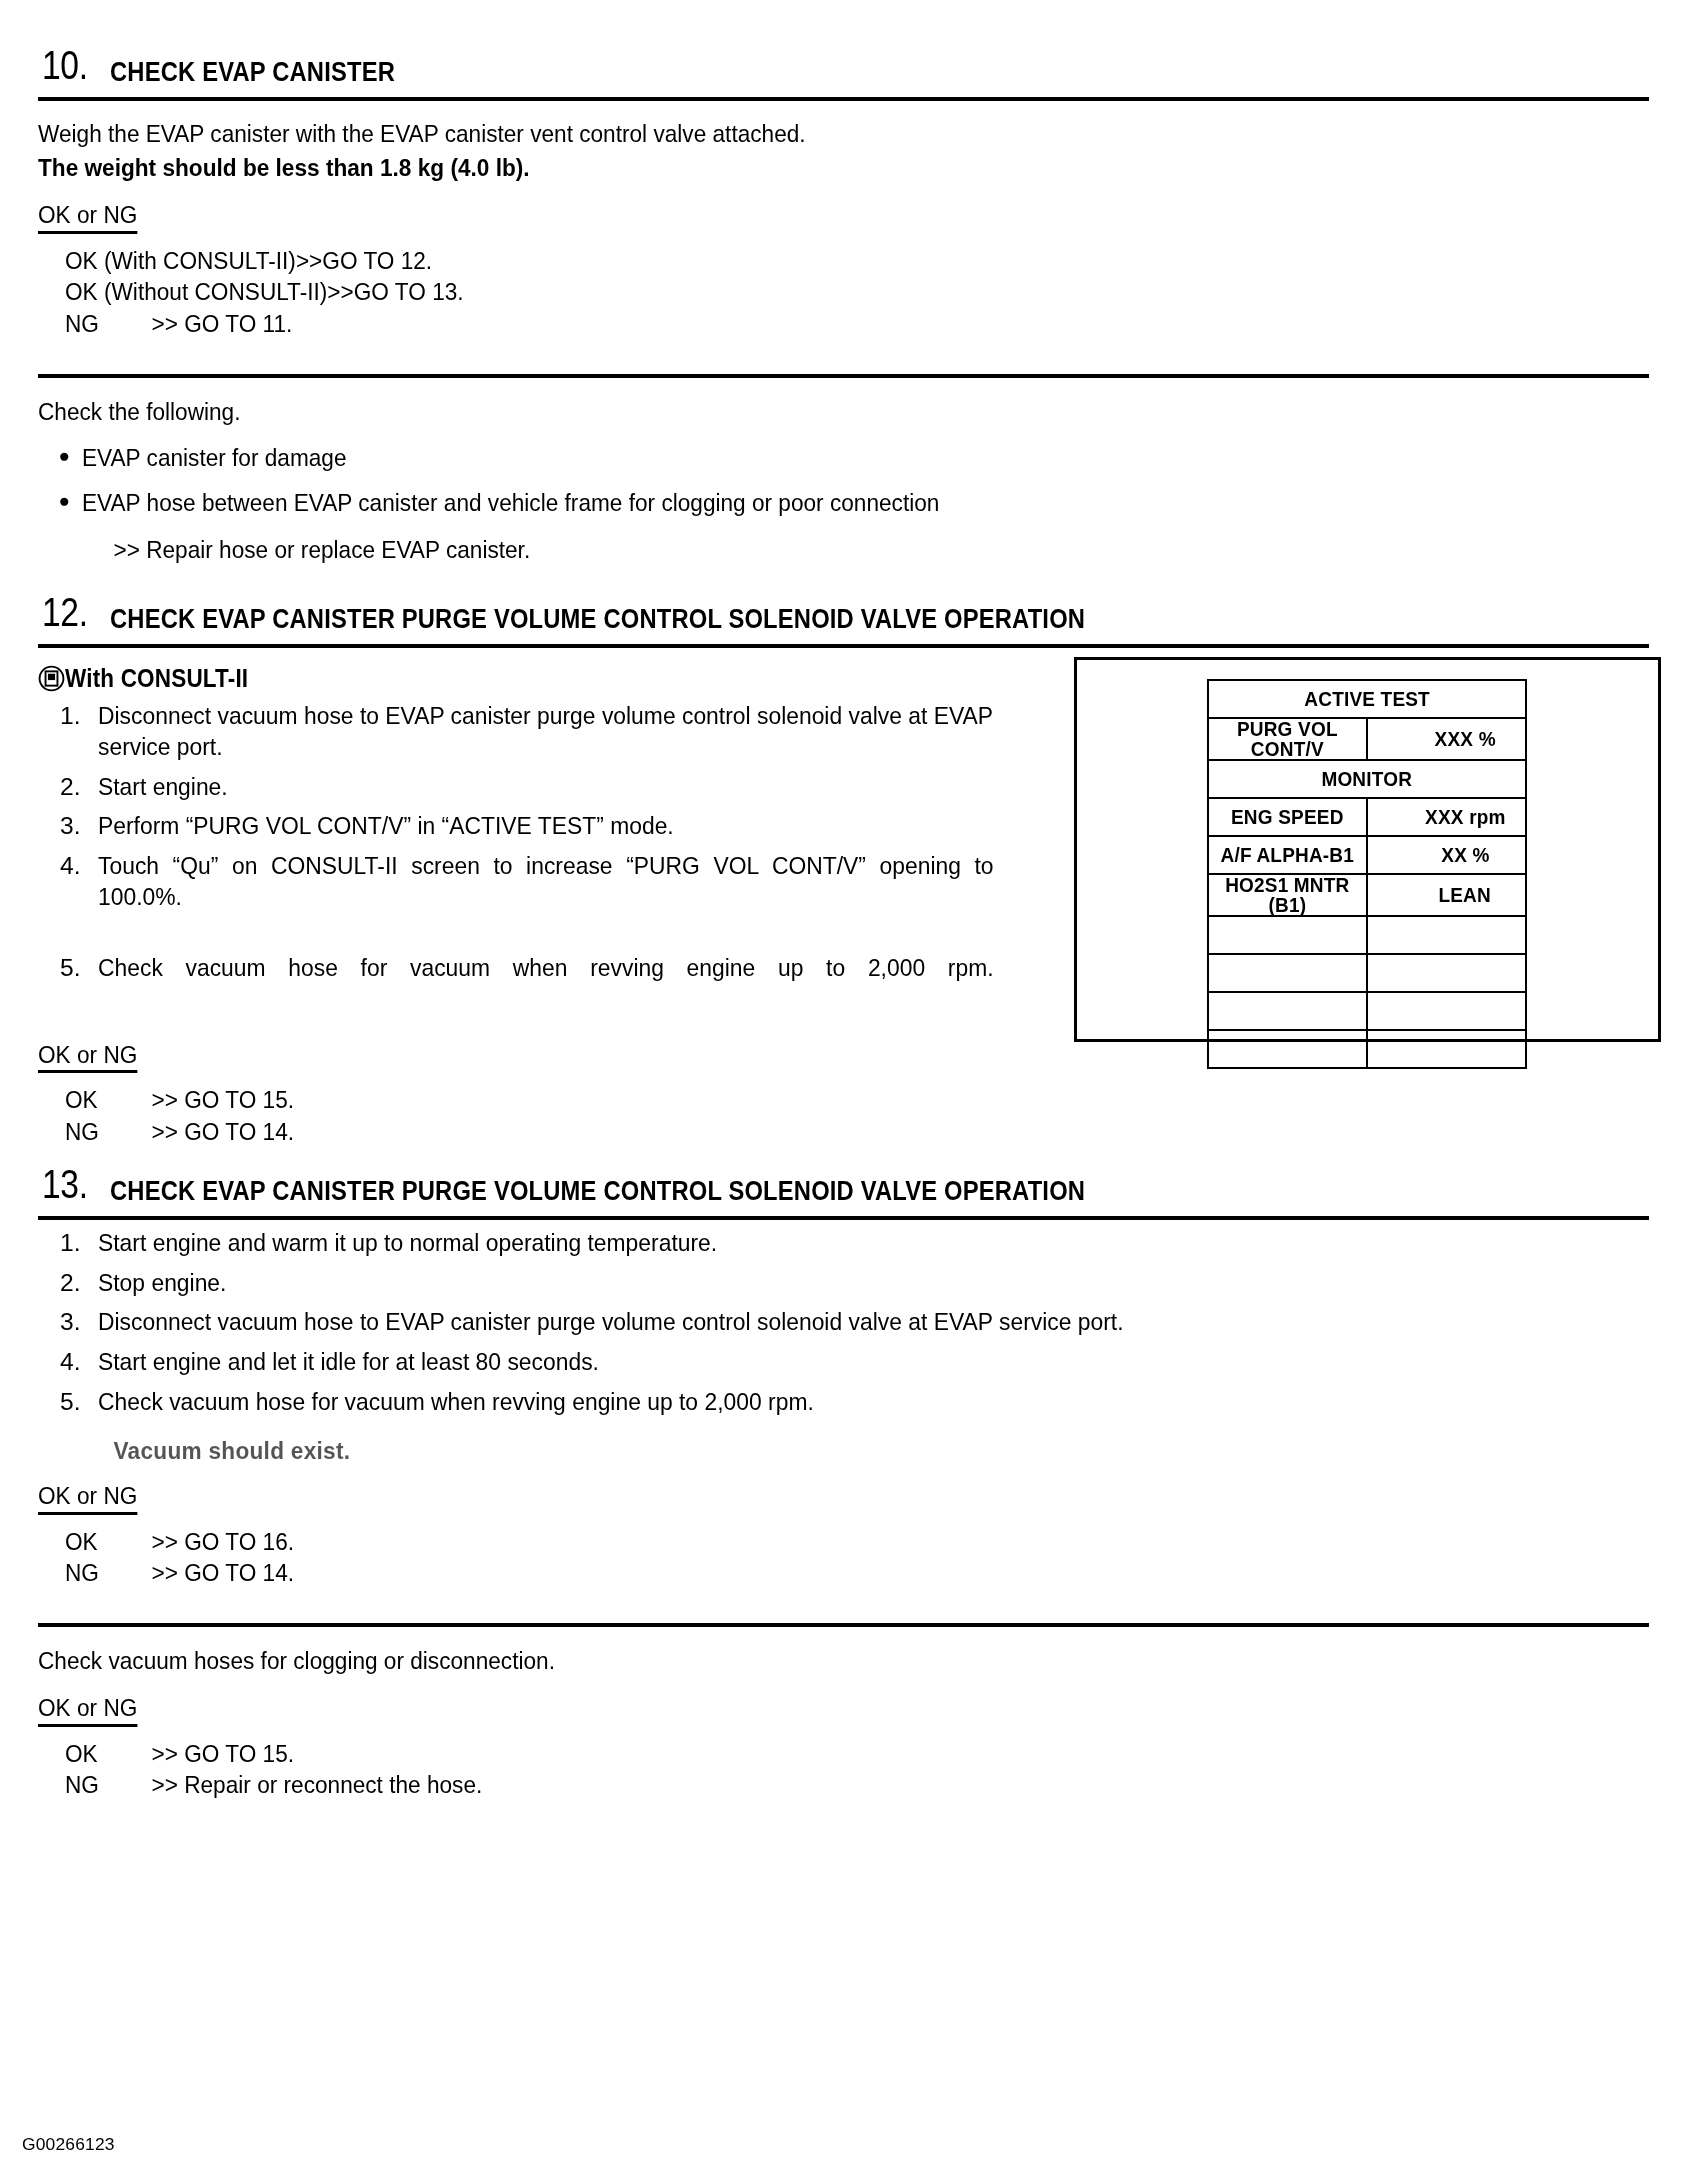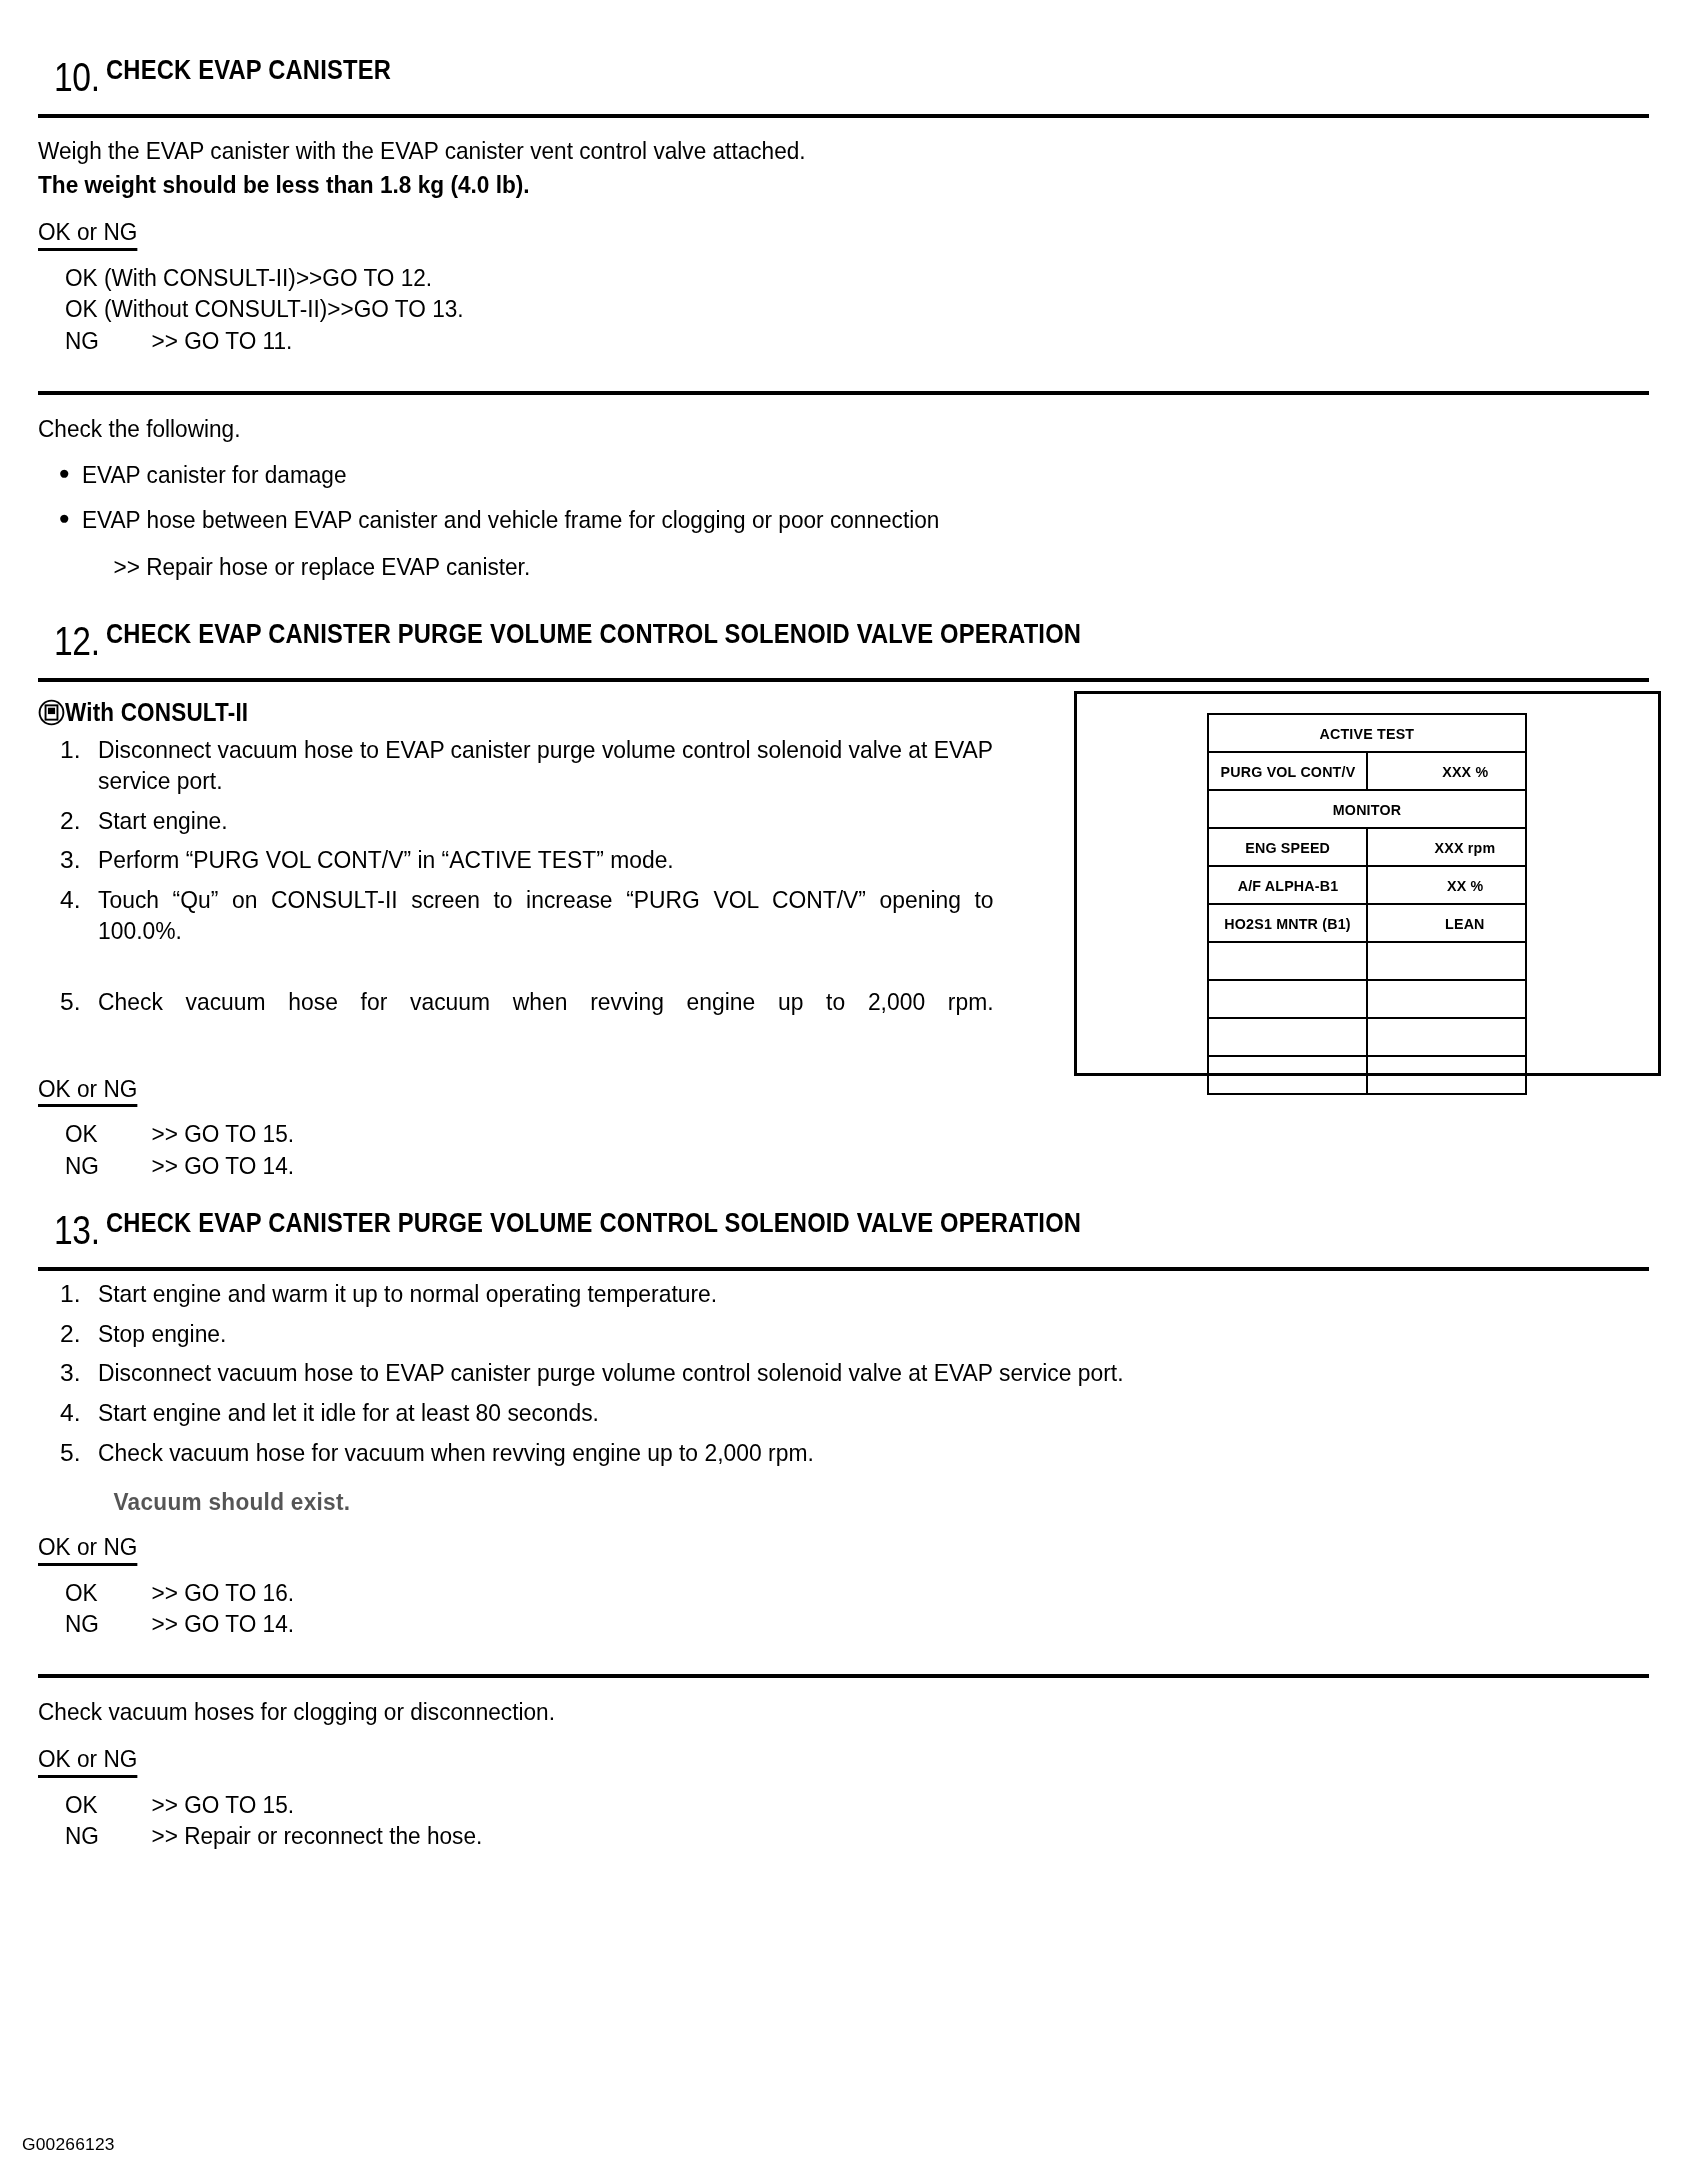--- a/index.html
+++ b/index.html
@@ -17,23 +17,23 @@
     height: 2183px;
     background: #ffffff;
     box-sizing: border-box;
     padding: 41px 38px 0 38px;
     overflow: hidden;
   }
 
   
   .step-head {
     display: flex;
-    align-items: flex-start;
-    gap: 1px;
-    margin: 16px;
+    align-items: flex-end;
+    gap: 17px;
+    margin: 4px;
     white-space: nowrap;
   }
   .step-num {
     font-size: 41px;
     font-weight: 400;
     line-height: 1;
     letter-spacing: -0.4px;
     transform: scaleX(0.82);
     transform-origin: left bottom;
   }
@@ -187,21 +187,21 @@
   }
   table.active-test {
     border-collapse: collapse;
     width: 320px;
     table-layout: fixed;
   }
   table.active-test td {
     border: 2.4px solid #000;
     height: 36px;
     text-align: center;
-    font-size: 15px;
+    font-size: 20px;
     font-weight: bold;
     letter-spacing: 0.2px;
     padding: 0 3.2px;
     line-height: 1;
   }
   table.active-test td.label-col { width: 200px; }
   table.active-test td.value-col { width: 121px; padding-left: 40px; }
   table.active-test td.span {
     text-align: center;
   }

